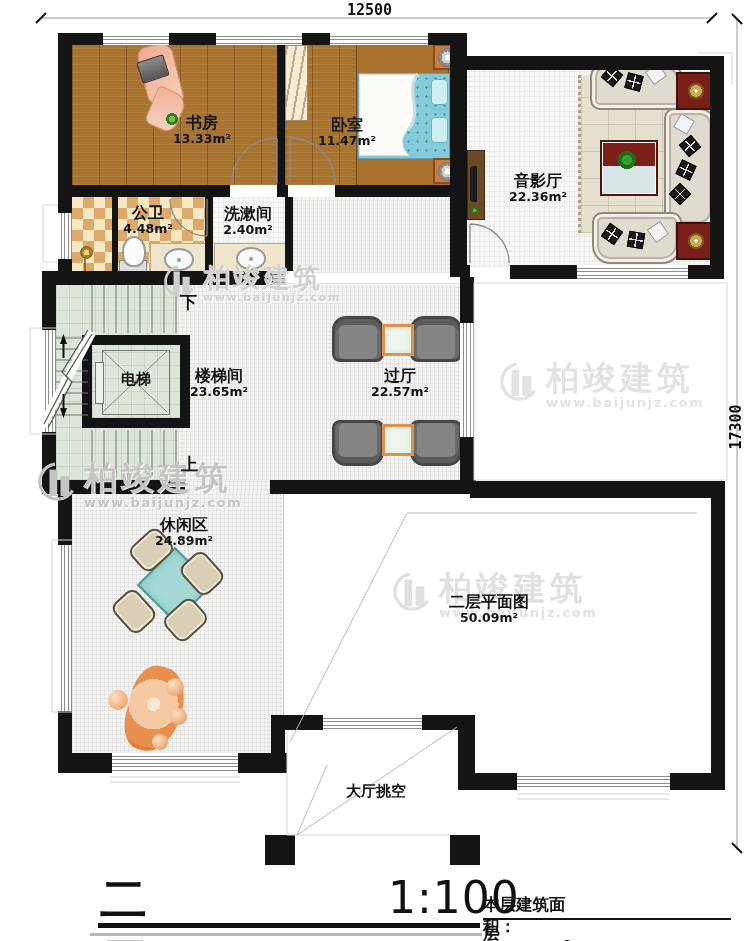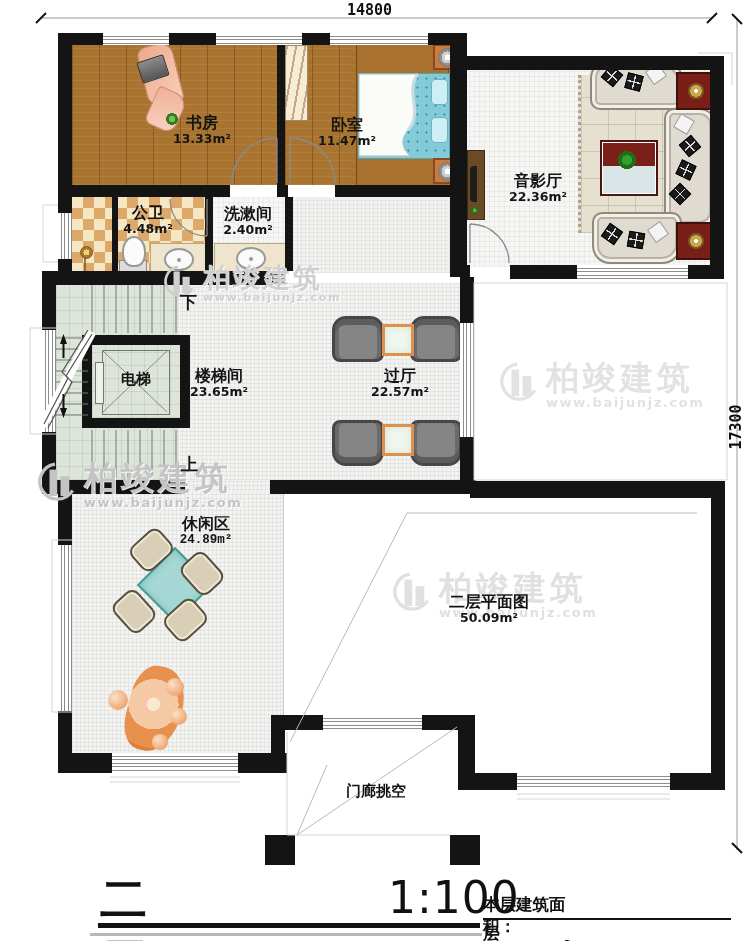--- a/index.html
+++ b/index.html
@@ -348,35 +348,35 @@
     <span class="nm" style="font-size:15px;">电梯</span>
   </div>
   <div class="label" style="left:219px;top:368px;">
     <span class="nm">楼梯间</span>
     <span class="ar">23.65m²</span>
   </div>
   <div class="label" style="left:400px;top:368px;">
     <span class="nm">过厅</span>
     <span class="ar">22.57m²</span>
   </div>
-  <div class="label" style="left:206px;top:517px;font-family:Liberation Mono, monospace;">
+  <div class="label" style="left:184px;top:517px;">
     <span class="nm">休闲区</span>
     <span class="ar">24.89m²</span>
   </div>
   <div class="label" style="left:489px;top:594px;">
     <span class="nm">二层平面图</span>
     <span class="ar">50.09m²</span>
   </div>
   <div class="label" style="left:376px;top:784px;">
-    <span class="nm" style="font-size:15px;">门廊挑空</span>
+    <span class="nm" style="font-size:15px;">大厅挑空</span>
   </div>
   <div class="small-label" style="left:180px;top:291px;">下</div>
   <div class="small-label" style="left:181px;top:453px;">上</div>
 
-  <div class="dim" style="left:347px;top:1px;">14800</div>
+  <div class="dim" style="left:347px;top:1px;">12500</div>
   <div class="dim" style="left:713px;top:418px;transform:rotate(-90deg);transform-origin:center;">17300</div>
 
   <div class="titleblock">
     <div class="tb-title">二层平面图</div>
     <div class="tb-scale">1:100</div>
     <div class="tb-line1"></div>
     <div class="tb-line2"></div>
     <div class="tb-right"><span>本层建筑面积：</span><span>199.89m²</span></div>
     <div class="tb-div"></div>
     <div class="tb-right2"><span>层高：</span></div>

